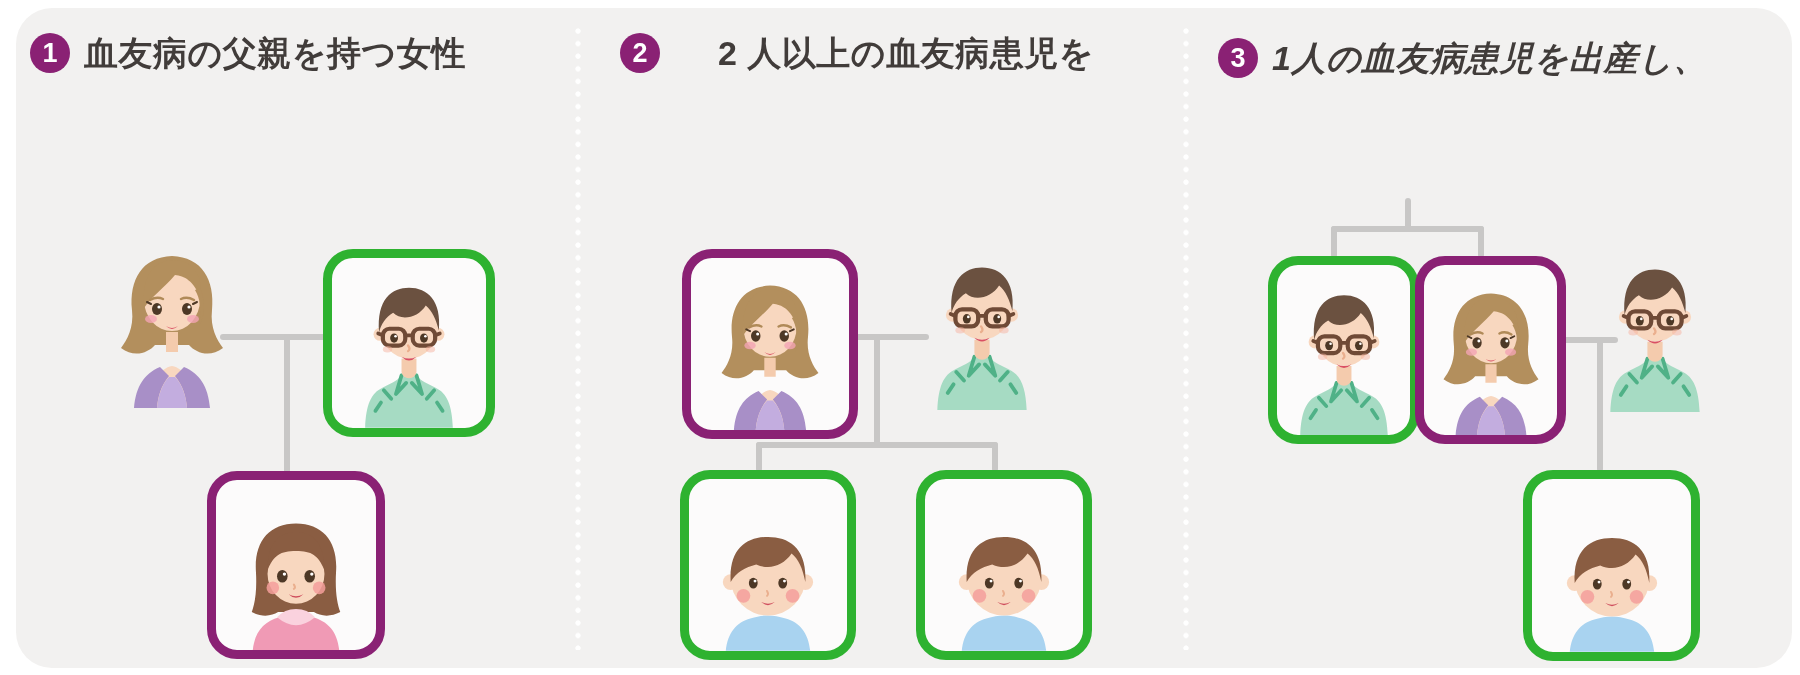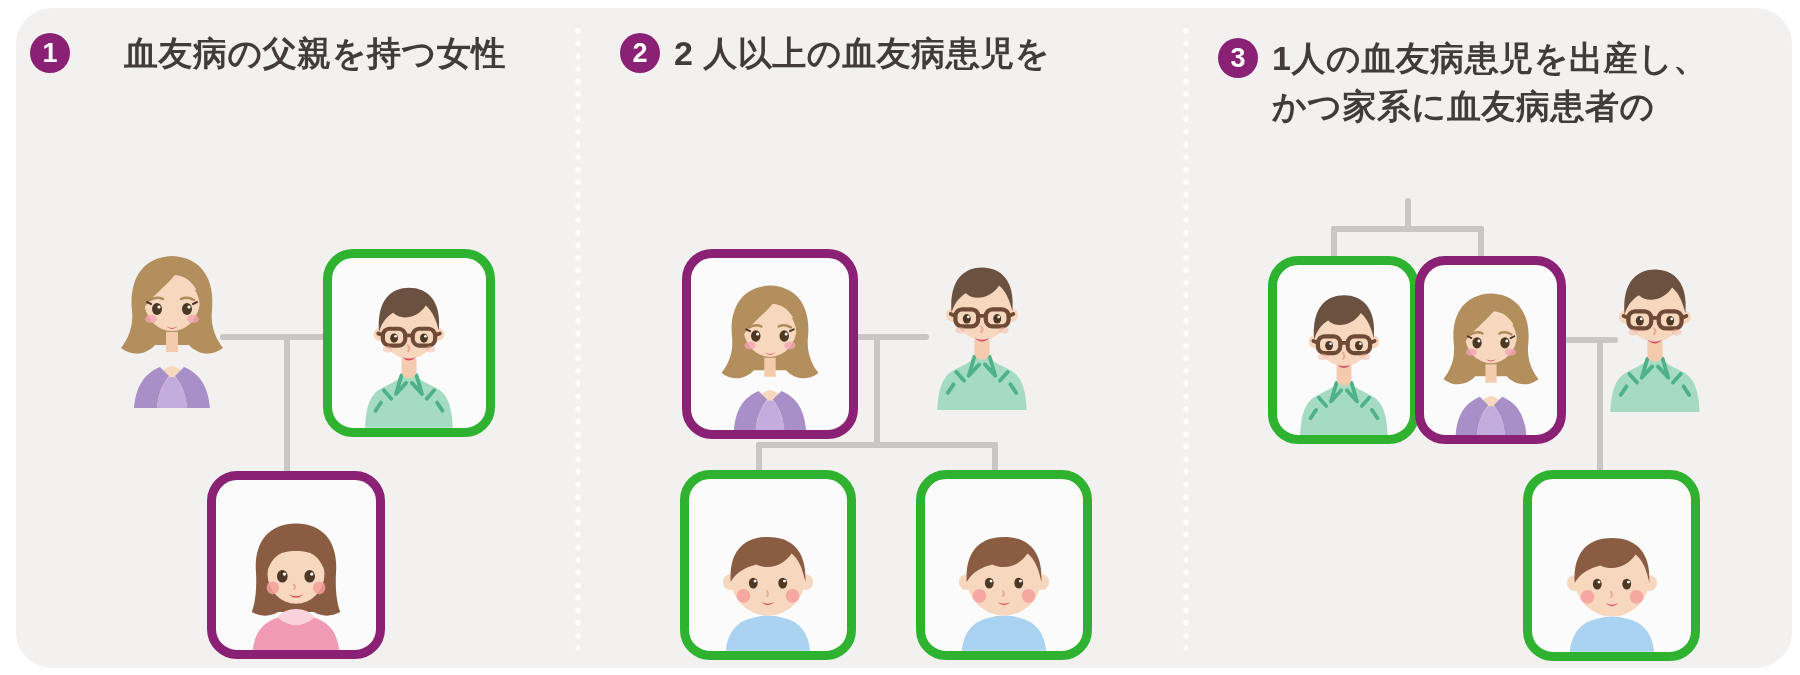--- a/index.html
+++ b/index.html
@@ -18,23 +18,23 @@
   }
   .badge{
     position:absolute;width:40px;height:40px;border-radius:50%;
     background:#8a2174;color:#ffffff;display:flex;align-items:center;justify-content:center;
     font-size:27px;font-weight:700;
   }
   .title{
     position:absolute;font-size:34px;font-weight:600;color:#413c3a;letter-spacing:0.5px;
   }
   .title div{white-space:nowrap;}
-  .lh46 div{line-height:46px;margin-left:40px;}
-  .lh47 div{line-height:47px;}
-  .lh48 div{line-height:48px;}
+  .lh46 div{line-height:46px;}
+  .lh47 div{line-height:47px;margin-left:44px;}
+  .lh48 div{line-height:48px;font-style:italic;}
   .hline,.vline{position:absolute;background:#c8c7c6;}
   .hline{height:6px;border-radius:3px;}
   .vline{width:6px;border-radius:3px;}
   .pbox{
     position:absolute;background:#fcfbfb;border-radius:30px;
     display:flex;align-items:flex-end;justify-content:center;overflow:hidden;
   }
   .pbox.green{border:9px solid #2eb230;}
   .pbox.purple{border:9px solid #8a2174;}
   .free{position:absolute;display:flex;align-items:flex-end;justify-content:center;}
@@ -189,21 +189,20 @@
         </svg>
     </div>
   </section>
 
   <section>
     <div class="badge" style="left:1218px;top:38px;">
       <span>3</span>
     </div>
     <div class="title lh48" style="left:1272px;top:34px;">
       <div>1人の血友病患児を出産し、</div>
-      <div>かつ家系に血友病患者の</div>
     </div>
 
     <div class="vline" style="left:1405px;top:198px;height:34px;"></div>
     <div class="hline" style="left:1331px;top:226px;width:153px;"></div>
     <div class="vline" style="left:1331px;top:226px;height:32px;"></div>
     <div class="vline" style="left:1478px;top:226px;height:32px;"></div>
     <div class="hline" style="left:1546px;top:337px;width:72px;"></div>
     <div class="vline" style="left:1597px;top:337px;height:135px;"></div>
 
     <div class="pbox green" style="left:1268px;top:256px;width:133px;height:170px;">

